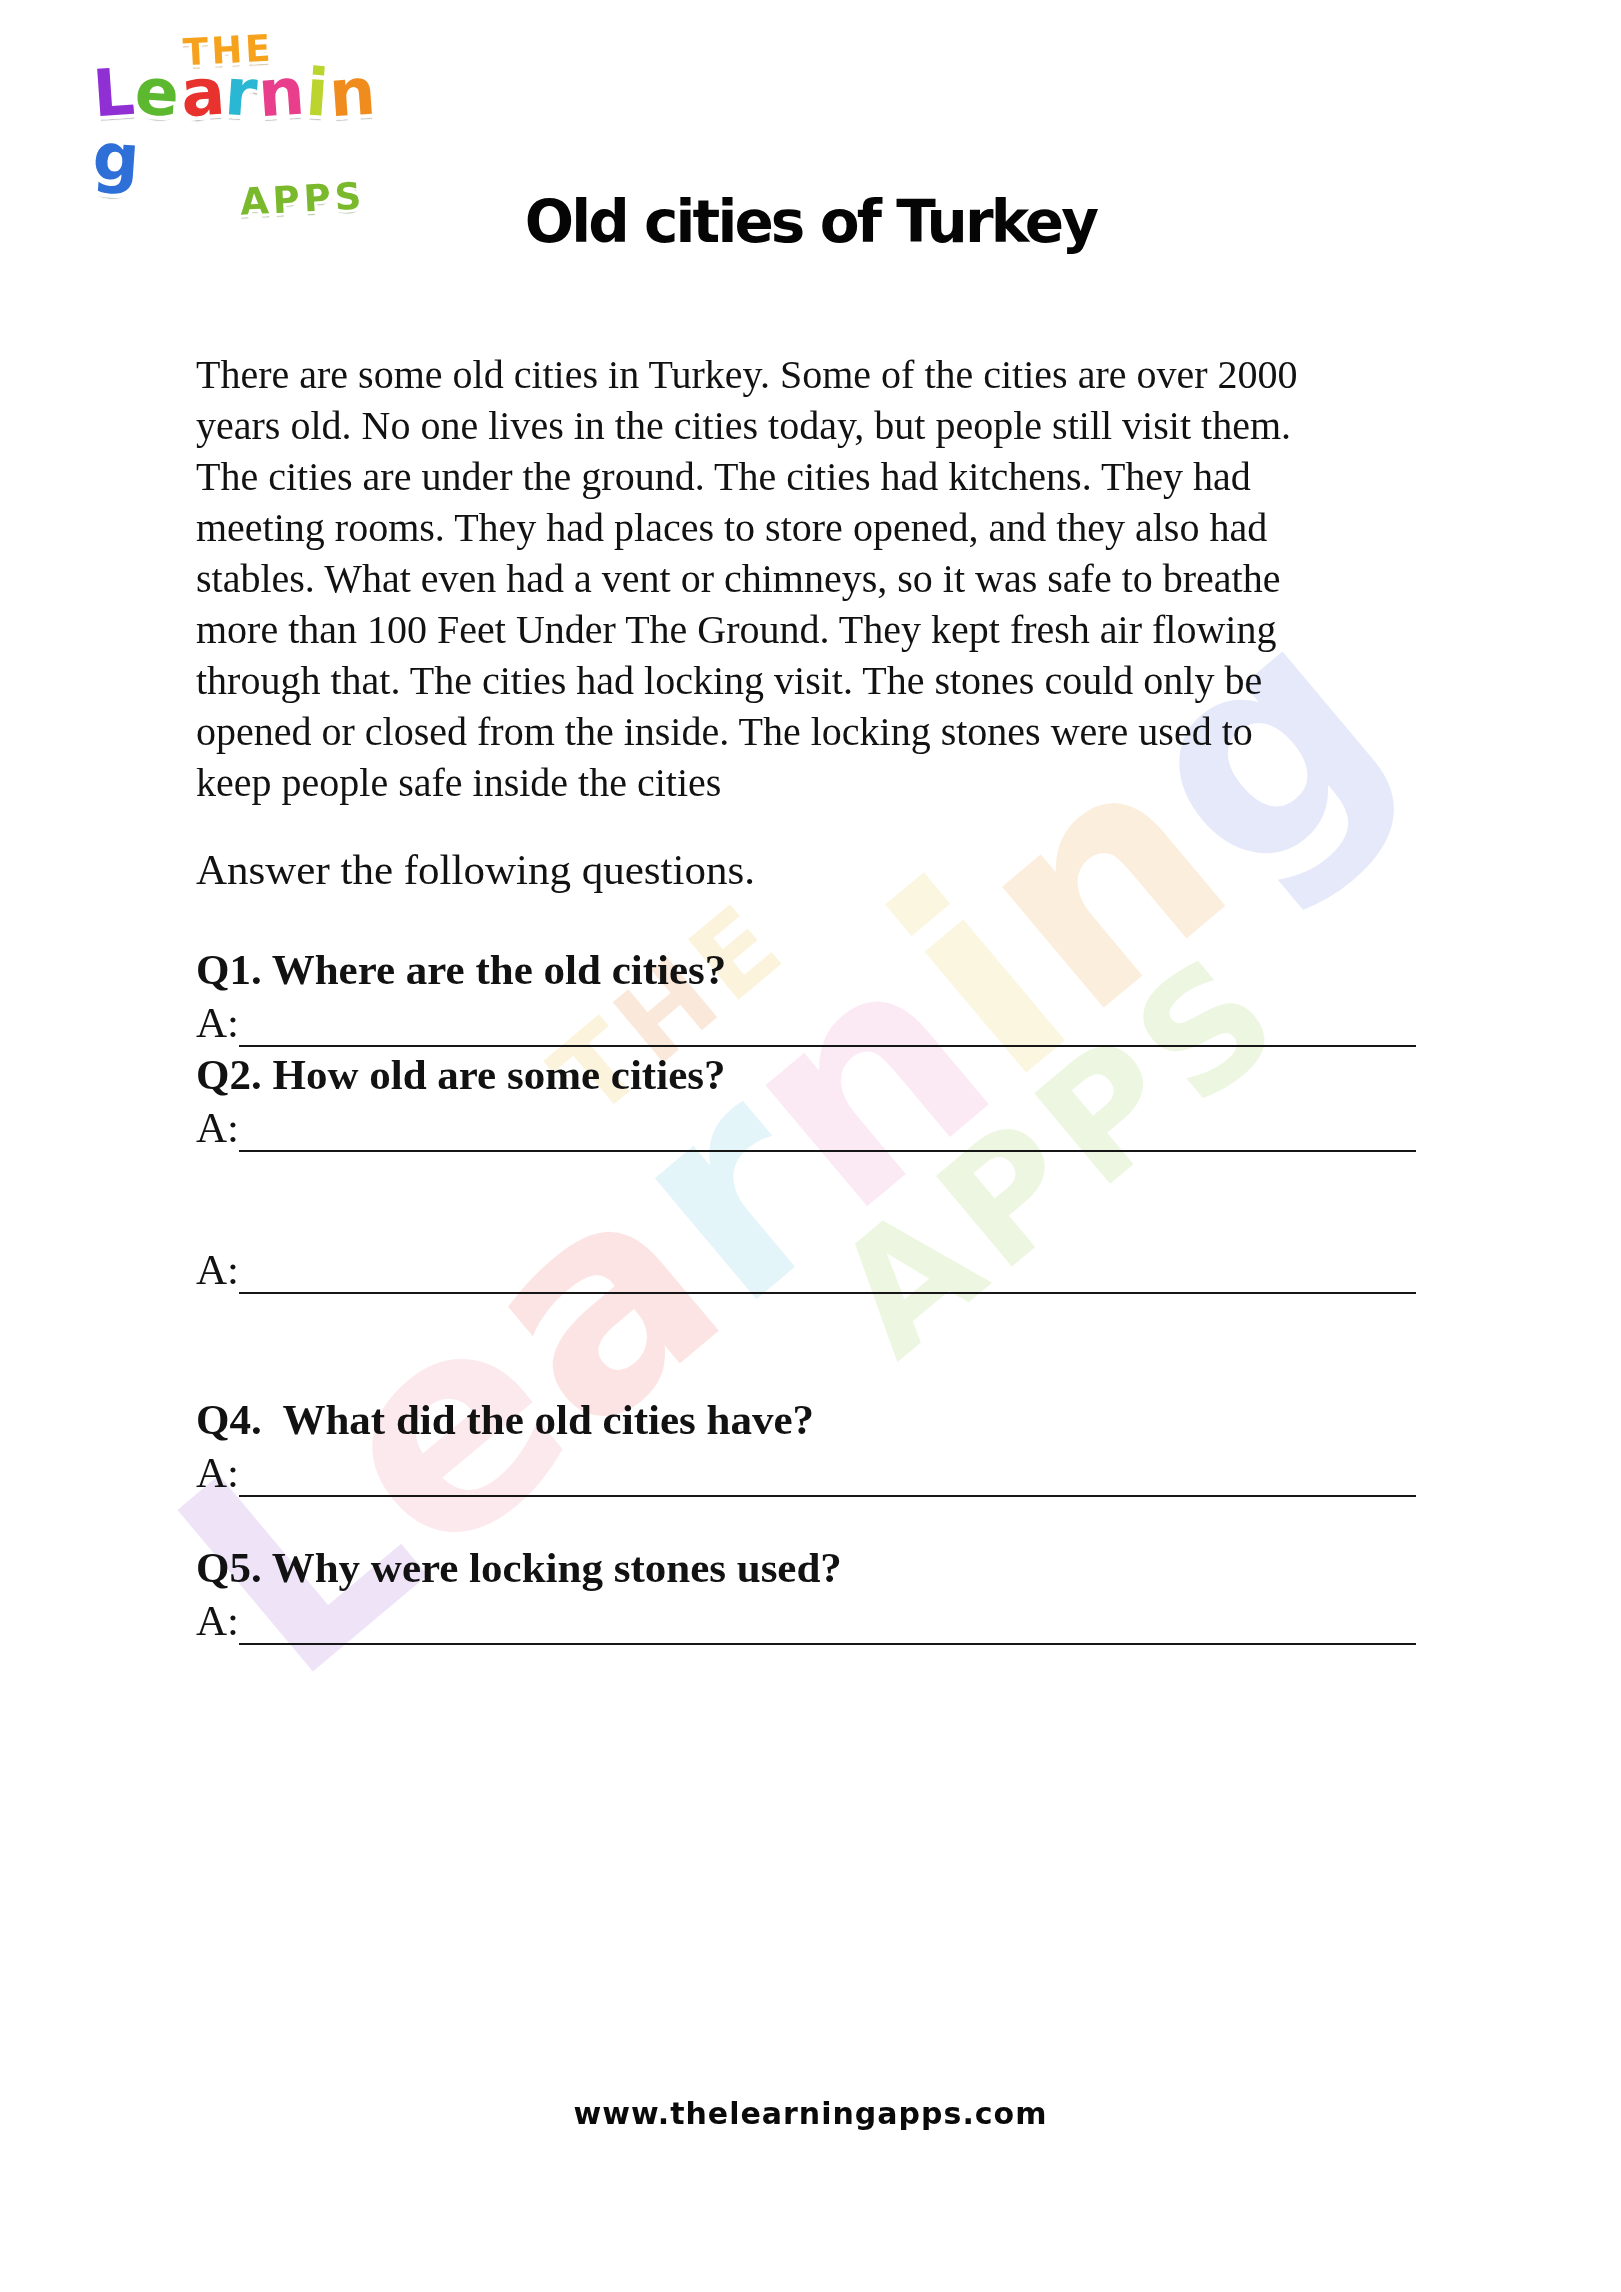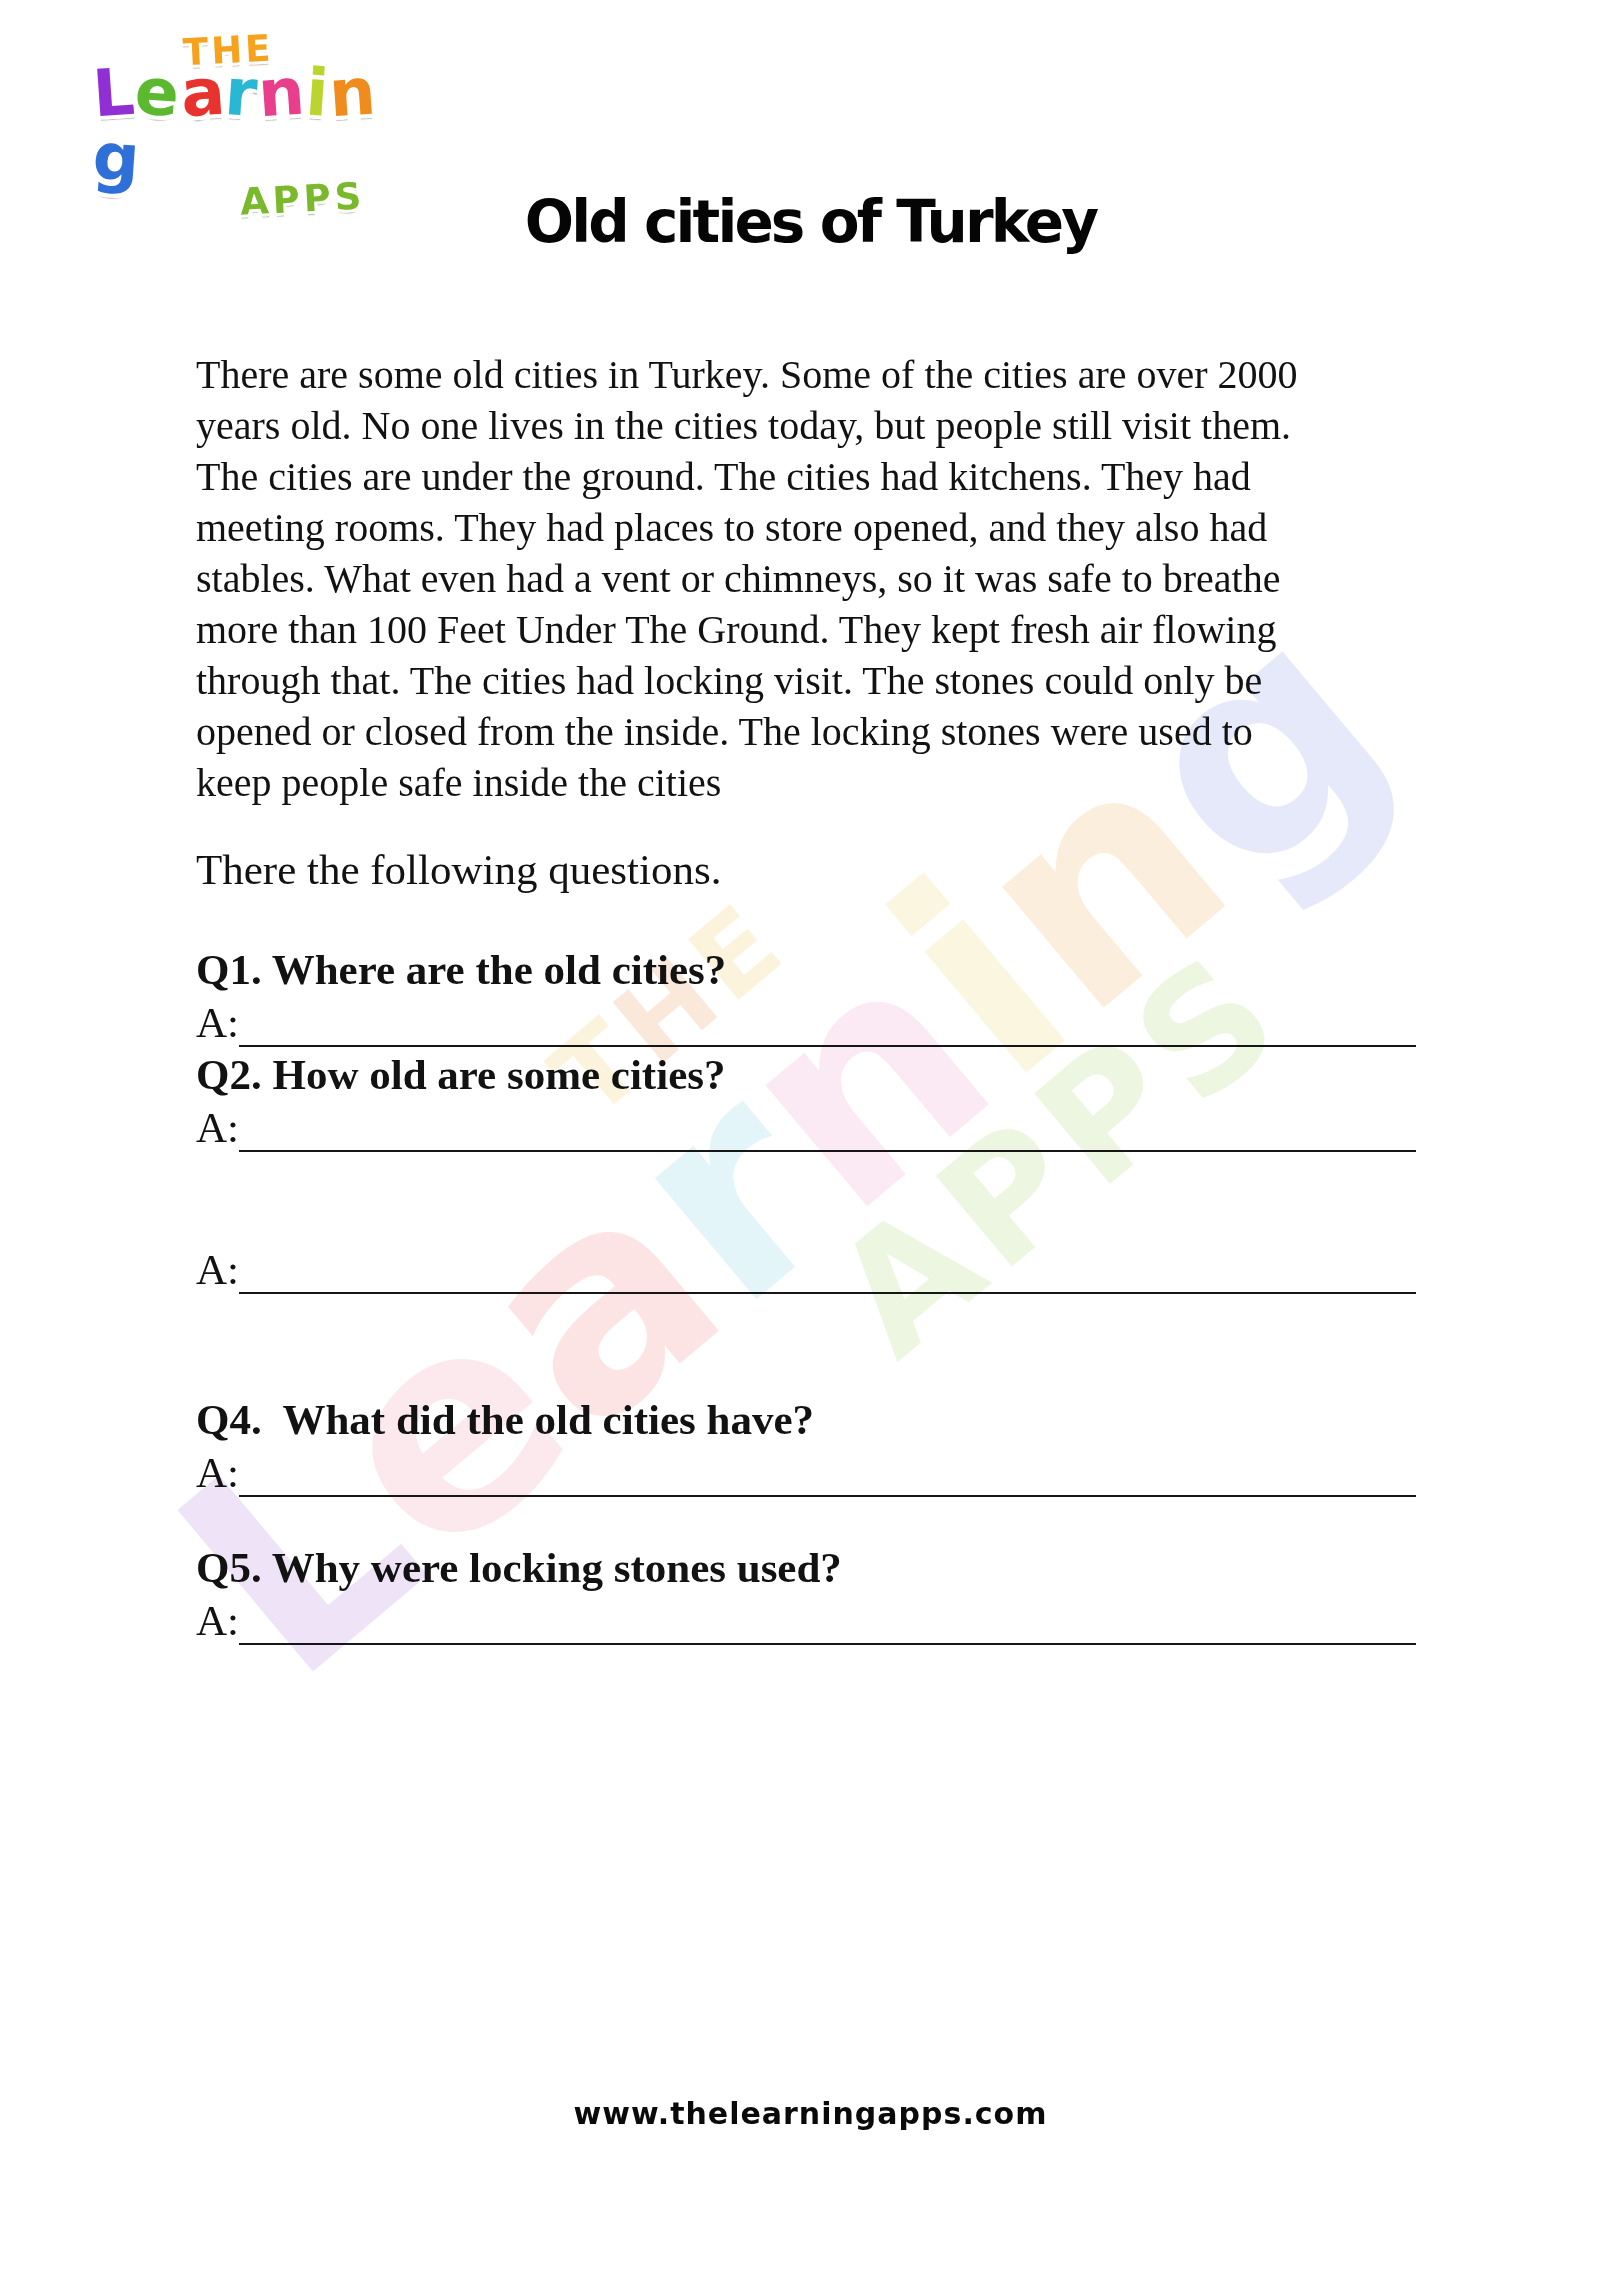--- a/index.html
+++ b/index.html
@@ -112,21 +112,21 @@
       <div>years old. No one lives in the cities today, but people still visit them.</div>
       <div>The cities are under the ground. The cities had kitchens. They had</div>
       <div>meeting rooms. They had places to store opened, and they also had</div>
       <div>stables. What even had a vent or chimneys, so it was safe to breathe</div>
       <div>more than 100 Feet Under The Ground. They kept fresh air flowing</div>
       <div>through that. The cities had locking visit. The stones could only be</div>
       <div>opened or closed from the inside. The locking stones were used to</div>
       <div>keep people safe inside the cities</div>
     </div>
 
-    <div class="section-heading">There the following questions.</div>
+    <div class="section-heading">Answer the following questions.</div>
 
     <div class="qa q1">
       <div class="q">Q1. Where are the old cities?</div>
       <div class="arow">
         <span>A:</span>
         <span class="aline"></span>
       </div>
     </div>
 
     <div class="qa q2">

